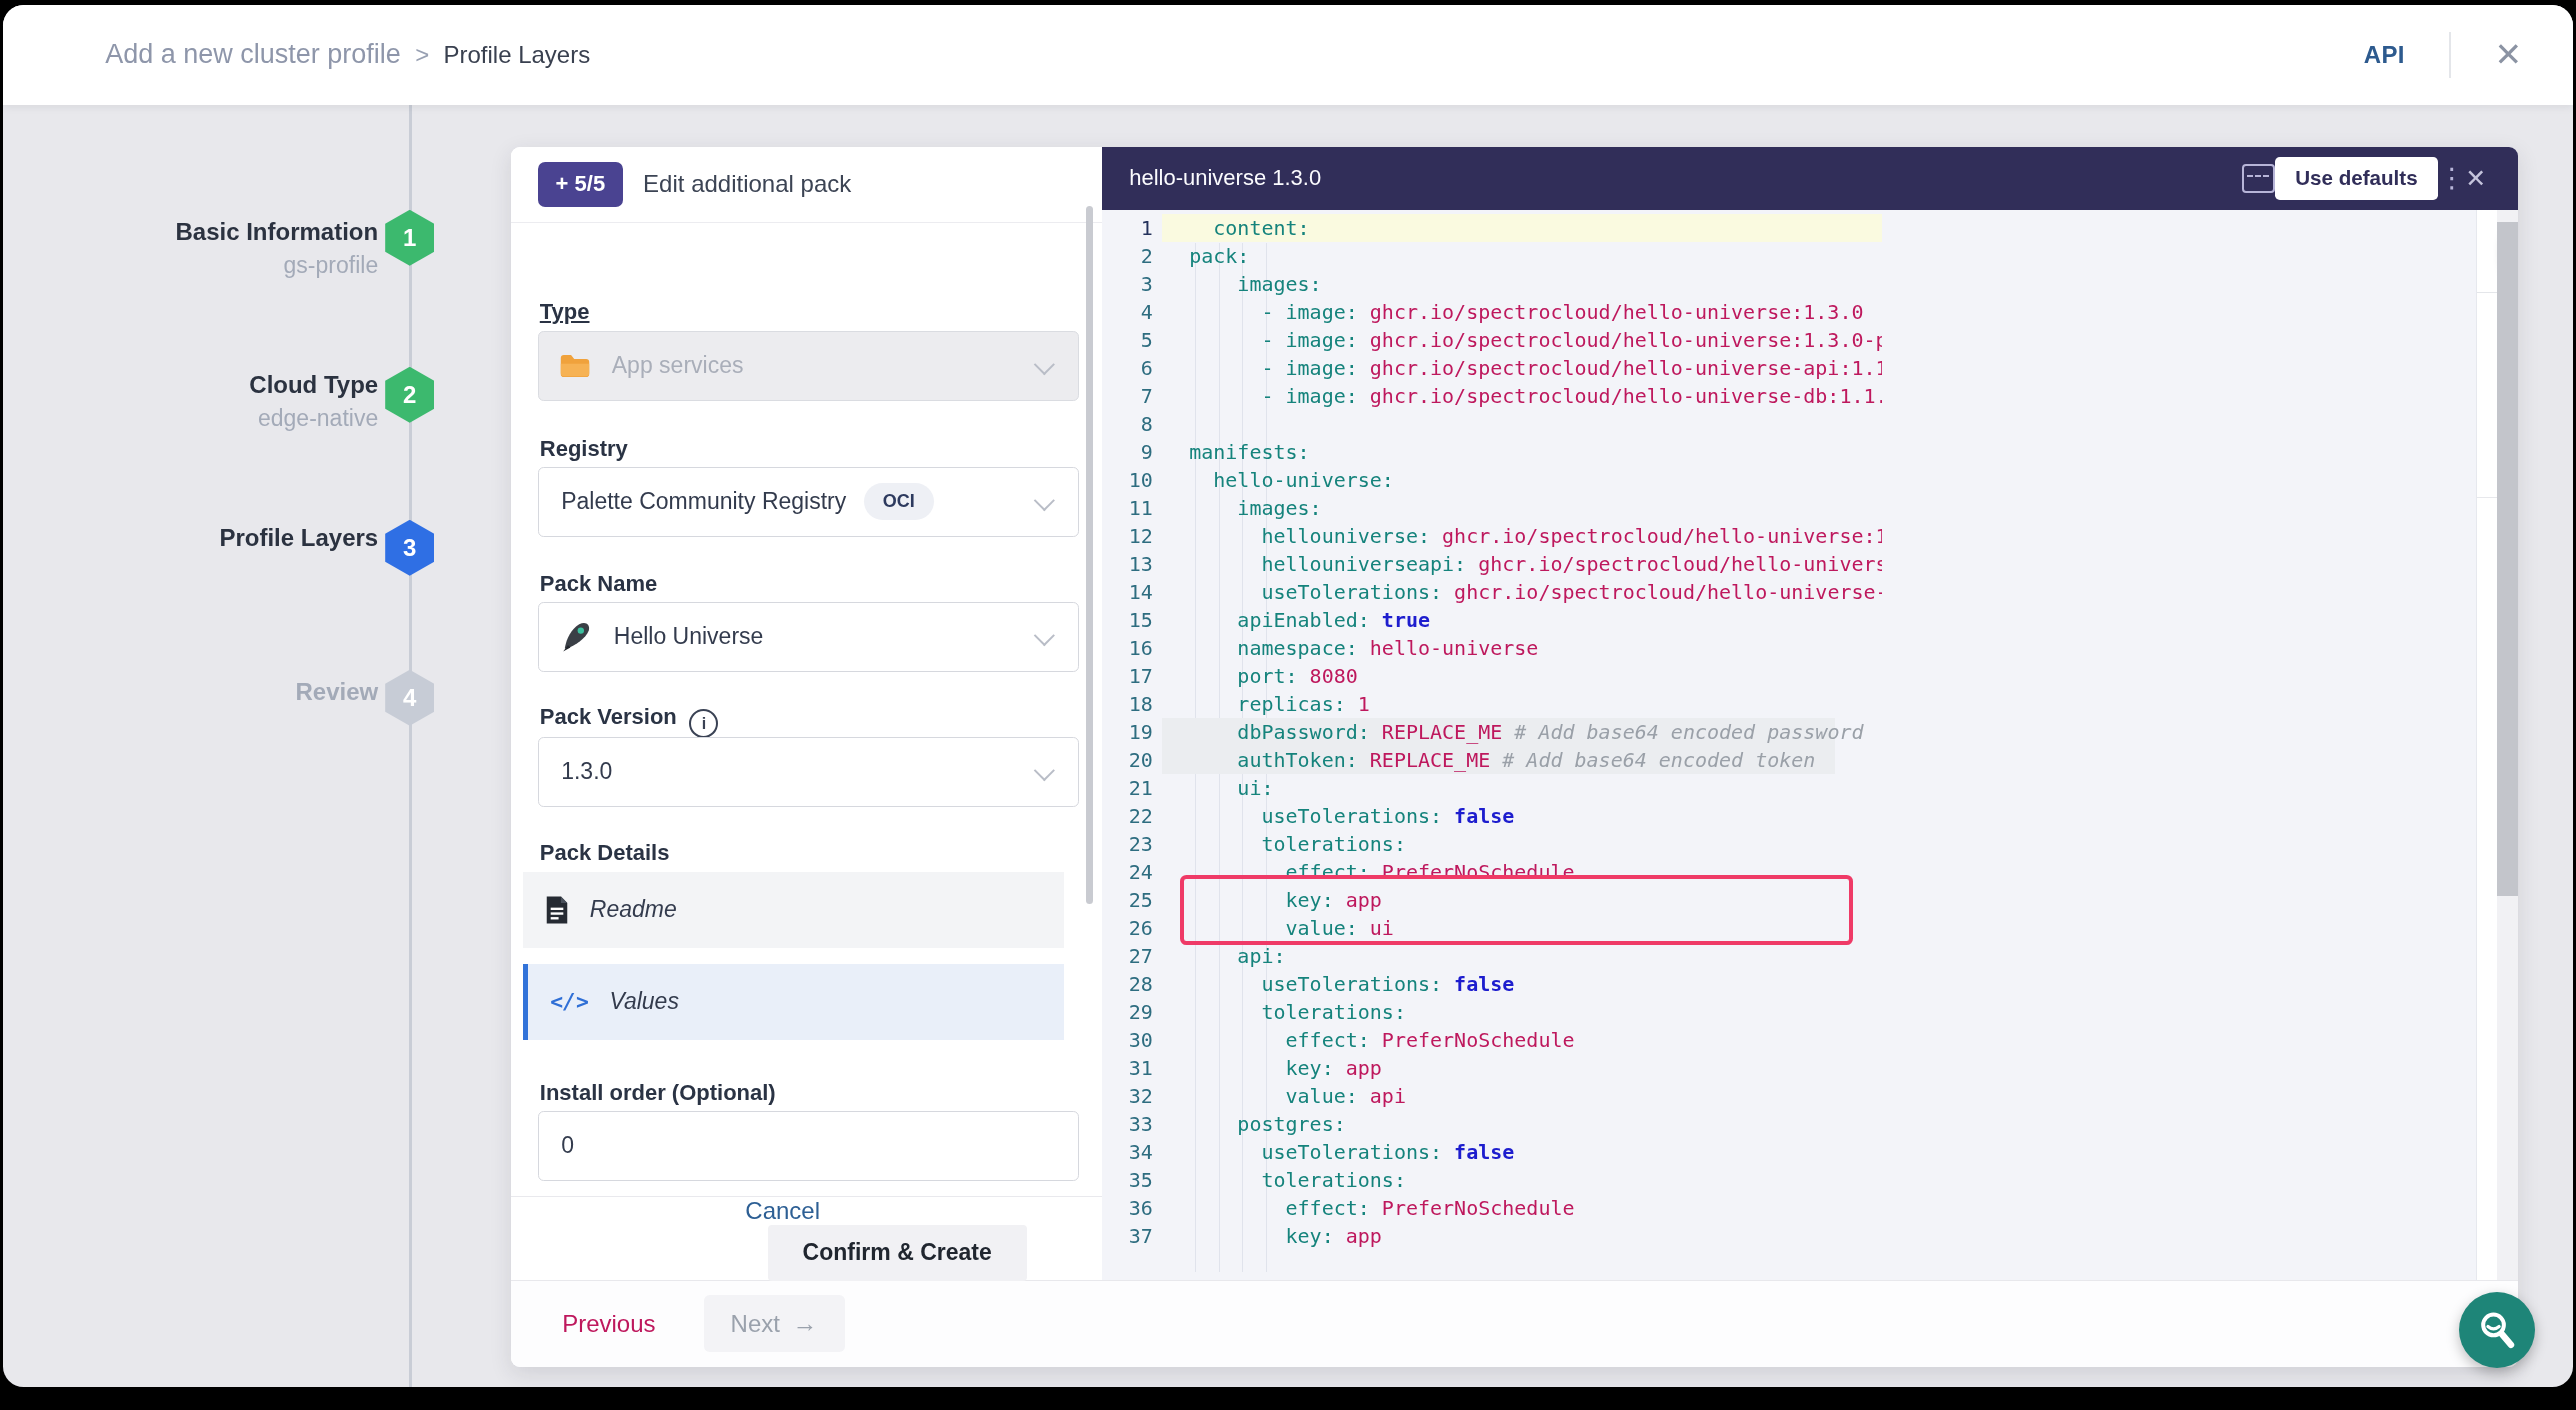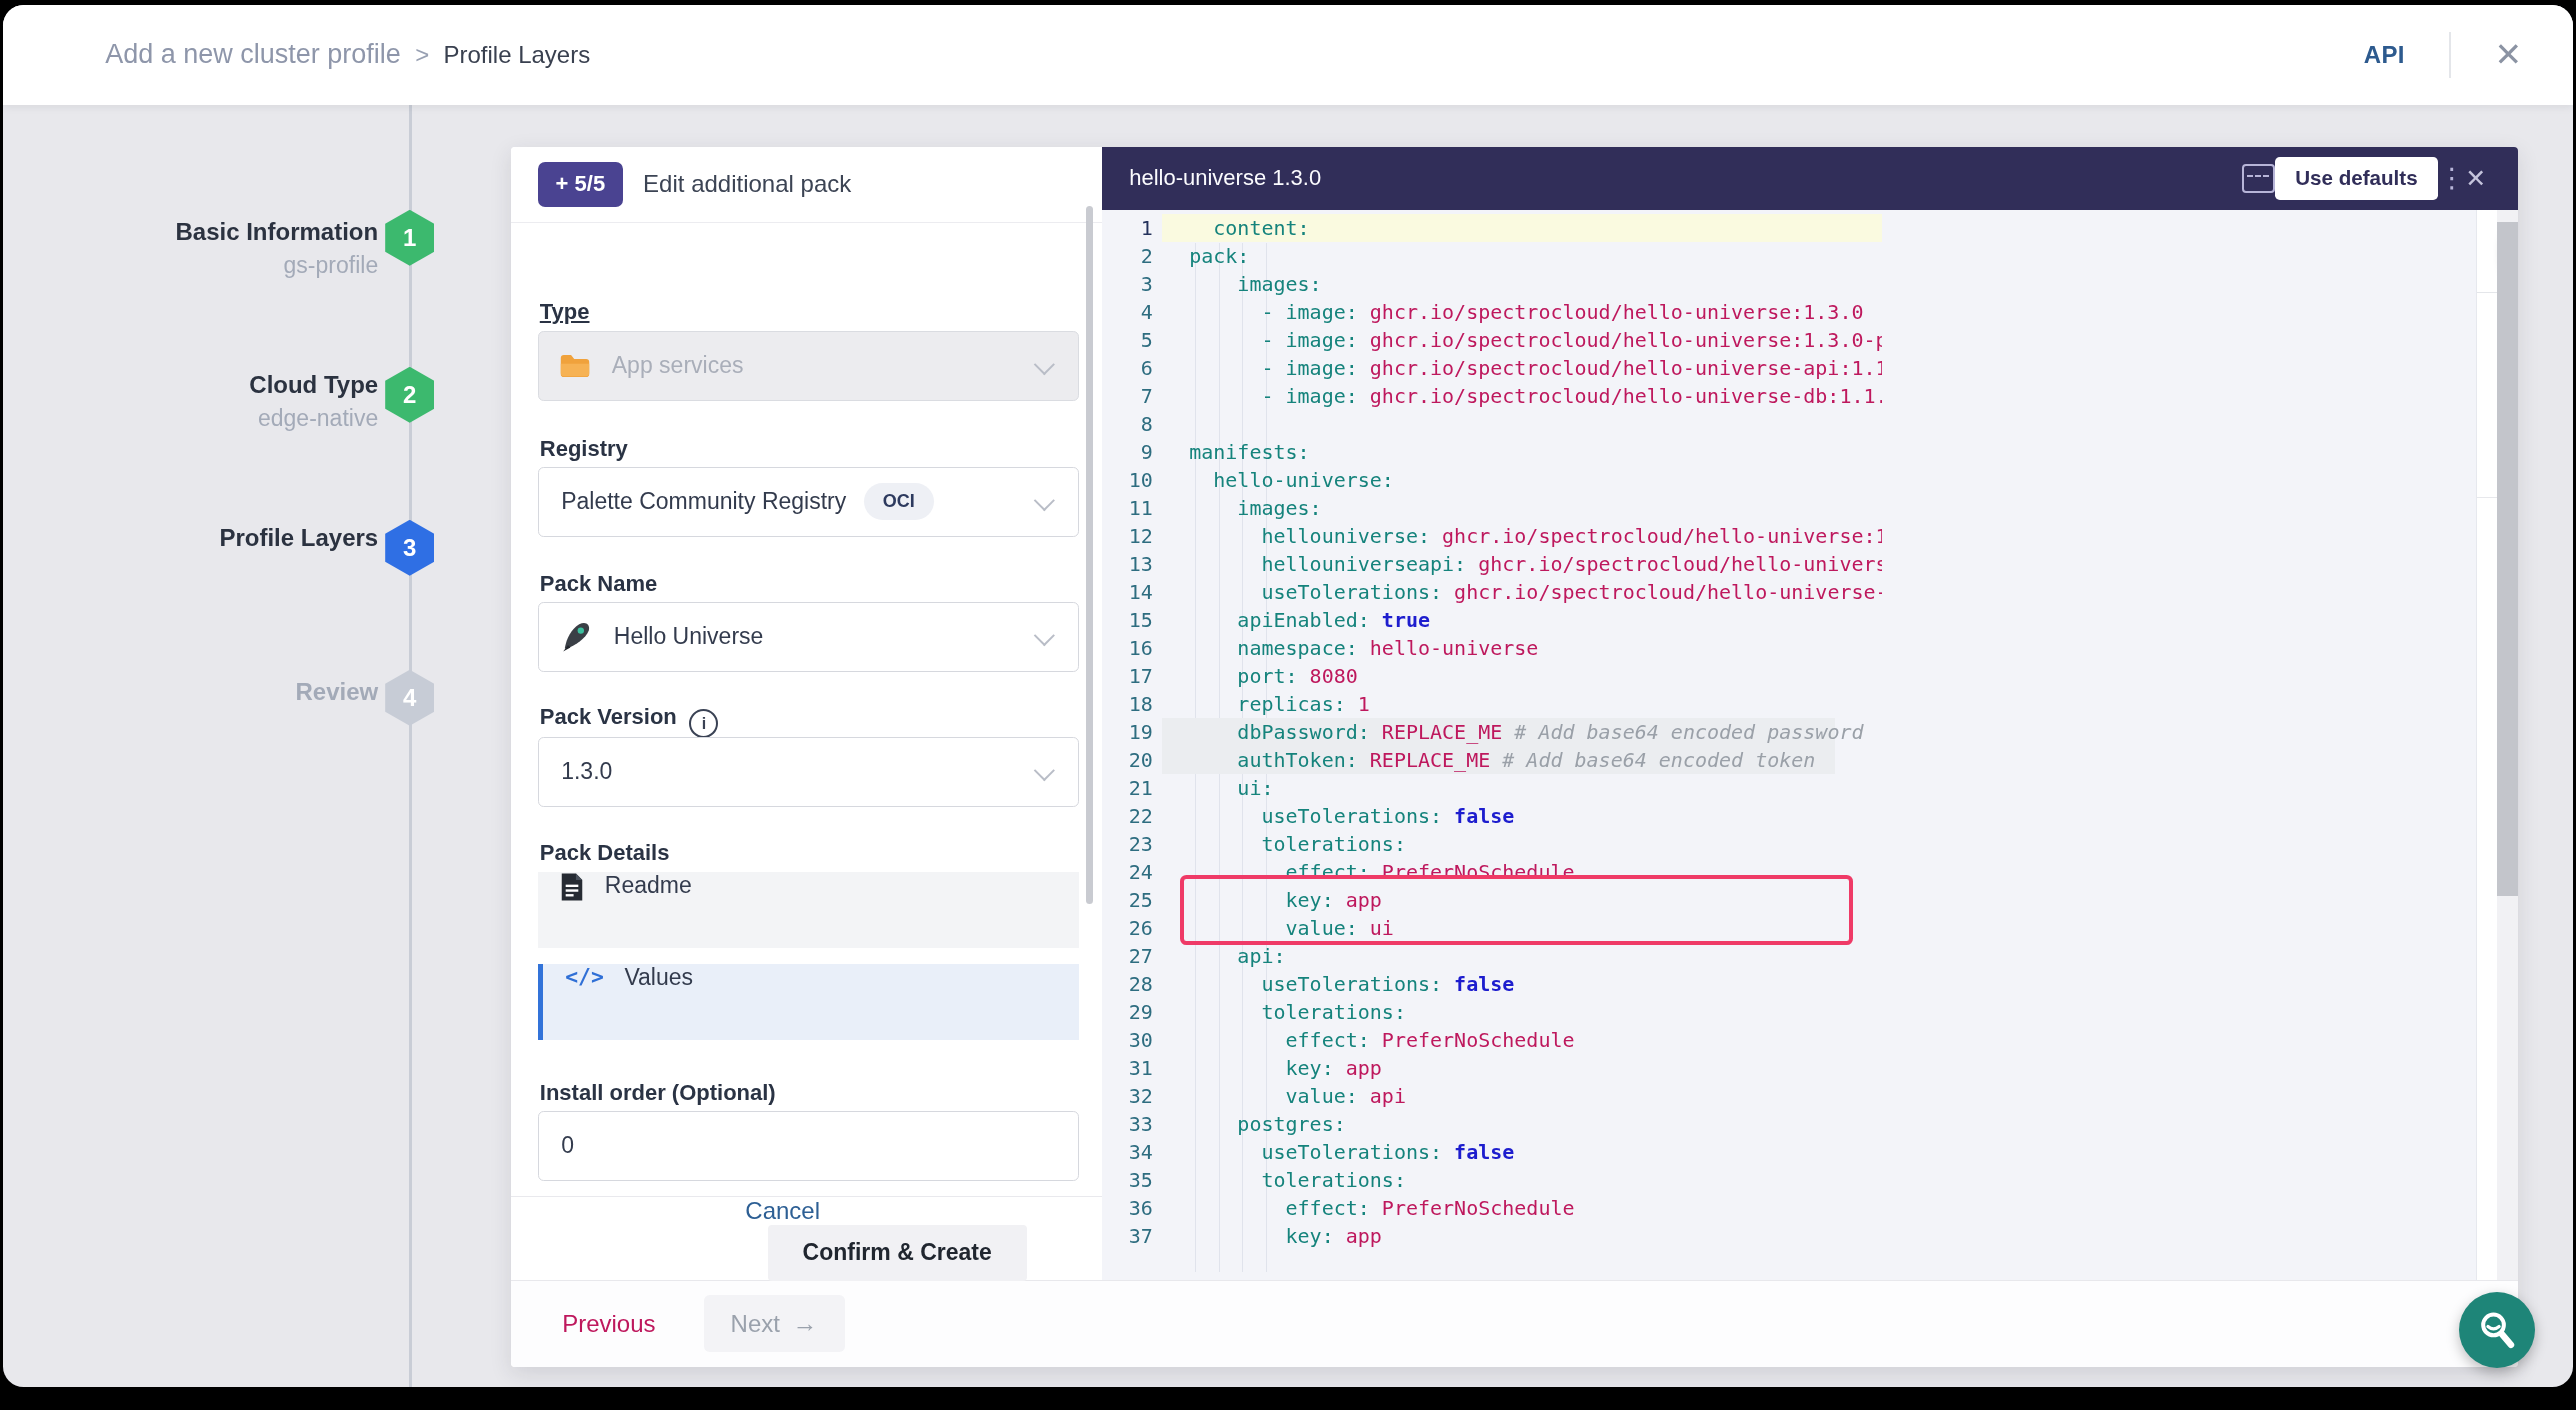--- a/index.html
+++ b/index.html
@@ -23,43 +23,43 @@
   .hex{position:absolute;width:49px;height:56px;display:flex;align-items:center;justify-content:center;
     color:#fff;font-size:24px;font-weight:600;left:382px;
     clip-path:polygon(50% 0,100% 25%,100% 75%,50% 100%,0 75%,0 25%);}
   .hex-green{background:#3cb96e;} .hex-blue{background:#2f6fe4;} .hex-gray{background:#c7ccd6;}
   .step-label{position:absolute;right:2195px;text-align:right;white-space:nowrap;}
   .step-title{color:#2b3240;font-size:24px;font-weight:600;}
   .step-title.inactive{color:#a3aab8;}
   .step-sub{color:#a3aab8;font-size:23px;margin-top:6.3px;}
   
   .modal{position:absolute;left:508px;top:42px;width:2007px;height:1220px;background:#fff;
-    border-radius:4px;box-shadow:0 6.3px 22px rgba(40,45,60,.12);overflow:hidden;}
+    border-radius:9px;box-shadow:0 6.3px 22px rgba(40,45,60,.12);overflow:hidden;}
   
   .form-col{position:absolute;left:0;top:0;width:591px;height:1133px;background:#fff;}
   .form-head{position:absolute;left:0;top:0;width:100%;height:75px;border-bottom:1.6px solid #ececf0;
     display:flex;align-items:center;}
   .pack-badge{margin-left:27px;background:#4a4391;color:#fff;font-size:22px;font-weight:600;
     border-radius:7.1px;padding:9.5px 17.4px;display:flex;align-items:center;gap:9.5px;cursor:pointer;}
   .form-title{color:#3c4454;font-size:24px;font-weight:500;margin-left:20.6px;}
   .fld-label{position:absolute;left:28.6px;color:#2a3344;font-size:22px;font-weight:600;white-space:nowrap;}
   .fld{position:absolute;left:27px;width:541px;height:70px;background:#fff;border:1.6px solid #d6d8de;
     border-radius:5.6px;display:flex;align-items:center;box-sizing:border-box;cursor:pointer;}
   .fld.disabled{background:#ececef;border-color:#dadce1;cursor:default;}
   .fld-text{color:#333b4d;font-size:23px;margin-left:22px;}
   .fld-text.placeholder{color:#a9aeb9;}
   .chev{width:12.7px;height:12.7px;border-right:2.4px solid #b9bdc7;border-bottom:2.4px solid #b9bdc7;
     transform:rotate(45deg);position:absolute;right:27px;top:25px;}
   .oci-pill{background:#eef0f5;color:#2d3a5e;font-size:18px;font-weight:600;border-radius:24px;
     padding:8px 19px;margin-left:17.4px;}
   .info-ic{display:inline-flex;width:25px;height:25px;border:2.4px solid #3a4254;border-radius:50%;
     align-items:center;justify-content:center;color:#3a4254;font-size:16px;font-weight:600;
     vertical-align:-4.8px;margin-left:12.7px;font-style:normal;}
-  .detail-row{position:absolute;left:27px;width:541px;height:76px;display:flex;
-    box-sizing:border-box;cursor:pointer;}
+  .detail-row{position:absolute;left:12px;width:541px;height:76px;display:flex;align-items:center;
+    box-sizing:border-box;cursor:pointer;font-style:italic;}
   .detail-readme{background:#f3f4f6;}
   .detail-values{background:#e9eff9;border-left:5.6px solid #3273d9;}
   .detail-label{color:#333b4d;font-size:23px;margin-left:20.6px;}
   .code-glyph{color:#2f6fd6;font-size:21.4px;font-weight:700;margin-left:22px;font-family:"DejaVu Sans Mono",monospace;}
   .form-scrollbar{position:absolute;left:575px;top:59px;width:7.1px;height:698px;background:#c9cbd1;border-radius:4px;}
   .form-foot{position:absolute;left:0;top:1049px;width:591px;height:84px;border-top:1.6px solid #e9e9ed;
     background:#fff;display:flex;align-items:center;justify-content:flex-end;flex-direction:column;}
   .cancel-btn{color:#2d5f94;font-size:24px;margin-right:48px;cursor:pointer;}
   .confirm-btn{background:#f1f1f4;color:#20262f;font-size:23px;font-weight:600;border-radius:4px;
     height:59px;display:flex;align-items:center;padding:0 35px;margin-right:-181px;cursor:pointer;

